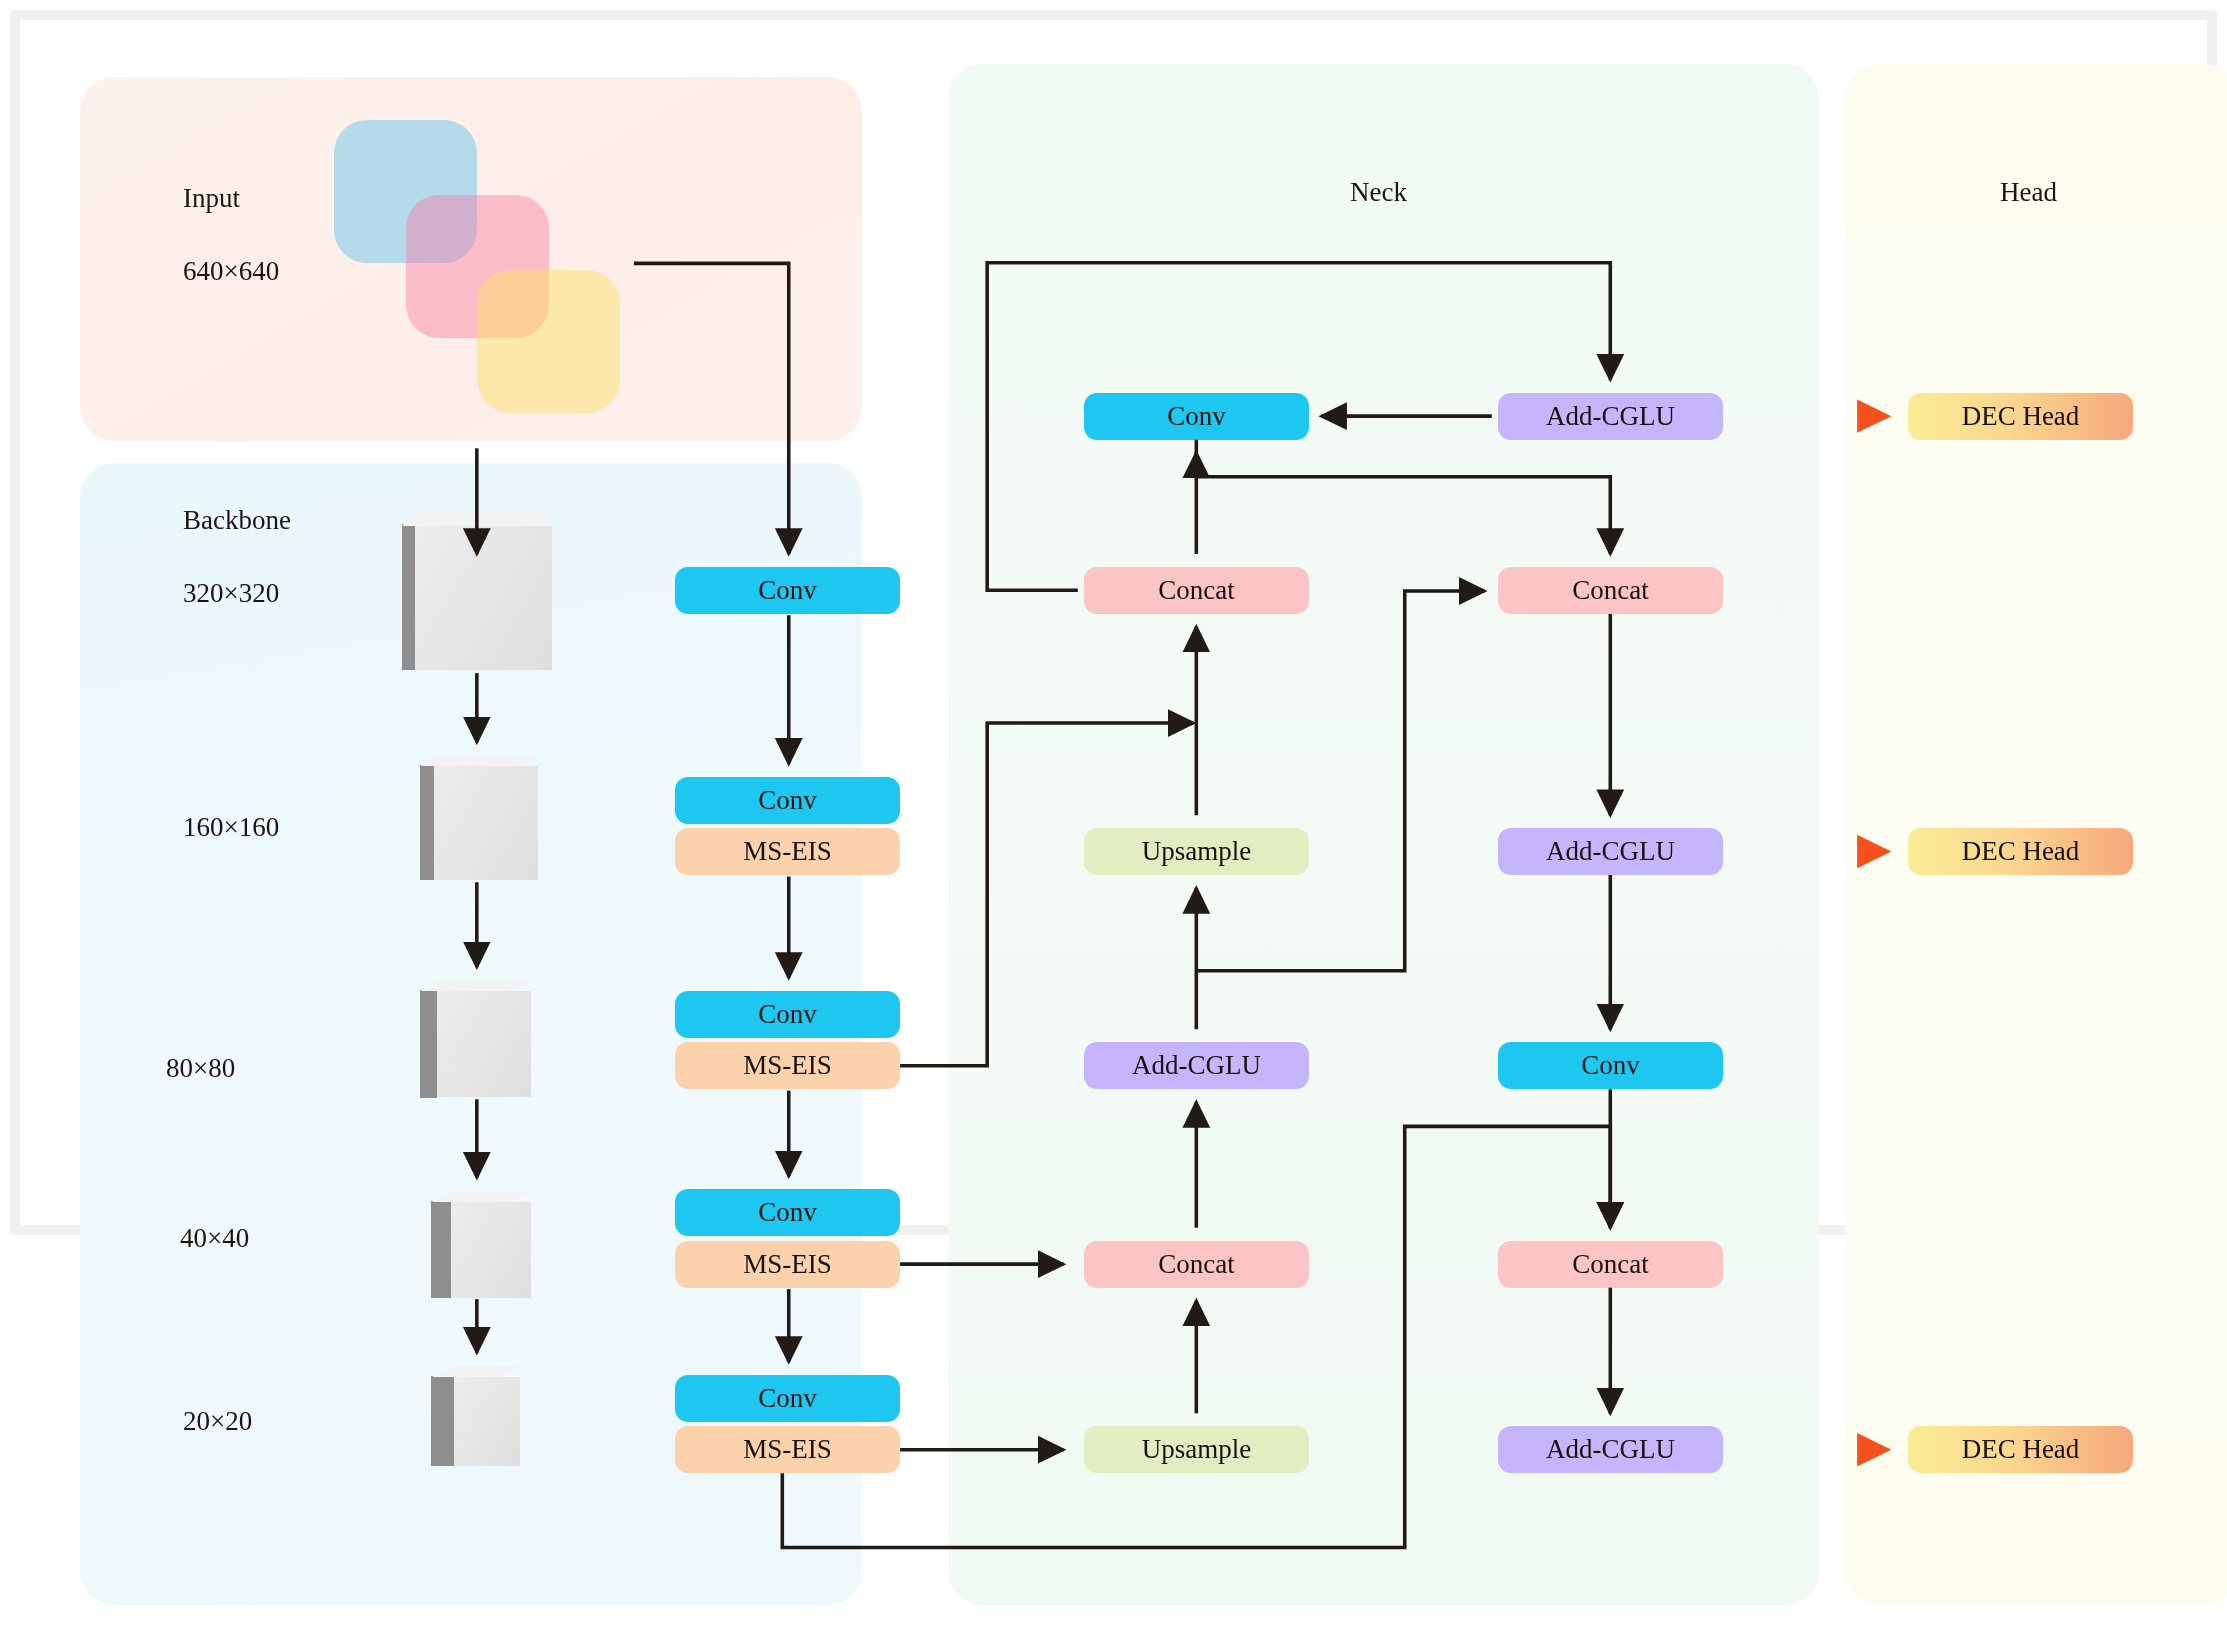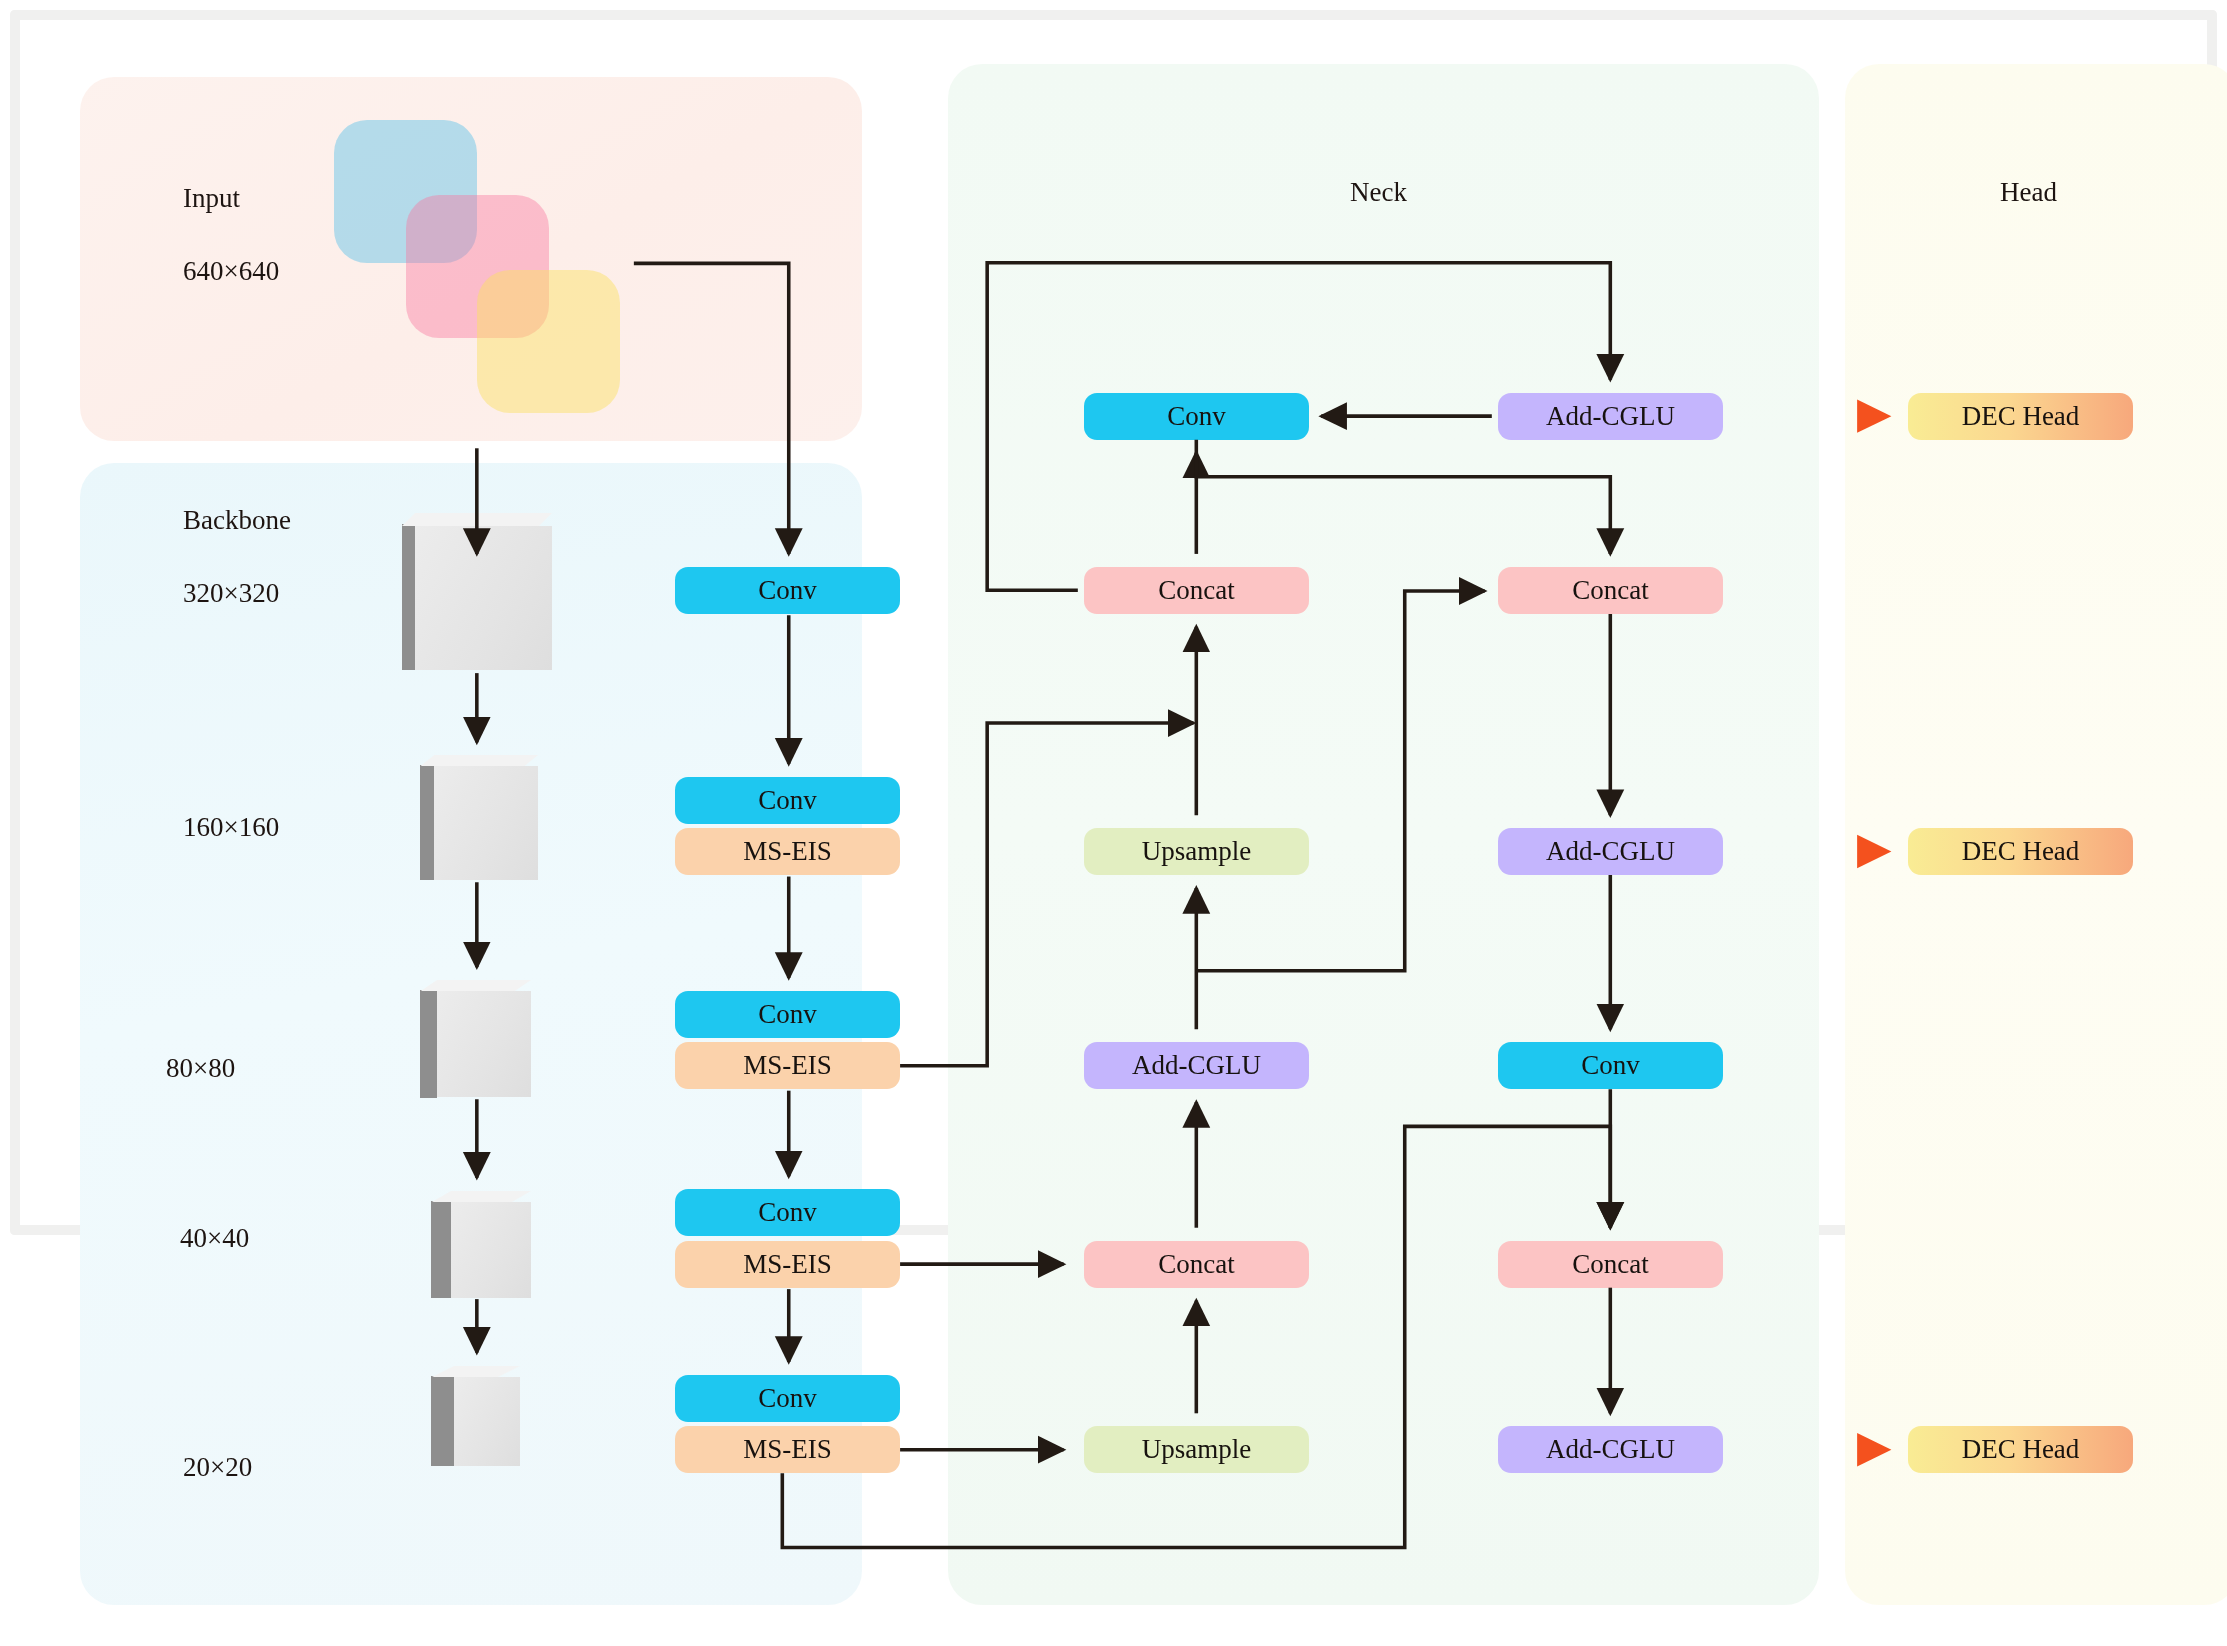--- a/index.html
+++ b/index.html
@@ -63,21 +63,21 @@
   <div class="seclabel" style="left:163px;top:163px;">Input</div>
   <div class="dimlabel" style="left:163px;top:236px;">640×640</div>
   <div class="seclabel" style="left:163px;top:485px;">Backbone</div>
   <div class="seclabel" style="left:1330px;top:157px;font-family:Liberation Serif, serif;">Neck</div>
   <div class="seclabel" style="left:1980px;top:157px;">Head</div>
 
   <div class="dimlabel" style="left:163px;top:558px;">320×320</div>
   <div class="dimlabel" style="left:163px;top:792px;">160×160</div>
   <div class="dimlabel" style="left:146px;top:1005px;margin-top:28px;">80×80</div>
   <div class="dimlabel" style="left:160px;top:1203px;">40×40</div>
-  <div class="dimlabel" style="left:163px;top:1432px;">20×20</div>
+  <div class="dimlabel" style="left:163px;top:1386px;">20×20</div>
 
   <div class="slab" style="left:382px;top:493px;width:150px;height:157px;">
     <div class="side" style="left:0;top:11.4px;width:13px;height:146px;"></div>
     <div class="topf" style="left:0;top:0;width:150px;height:13px;
          clip-path:polygon(13px 0,150px 0,137px 13px,0 13px);"></div>
     <div class="face" style="left:13px;top:13px;width:137px;height:144px;"></div>
   </div>
 
   <div class="slab" style="left:400px;top:735px;width:118px;height:125px;">
     <div class="side" style="left:0;top:10px;width:14.3px;height:115px;"></div>

